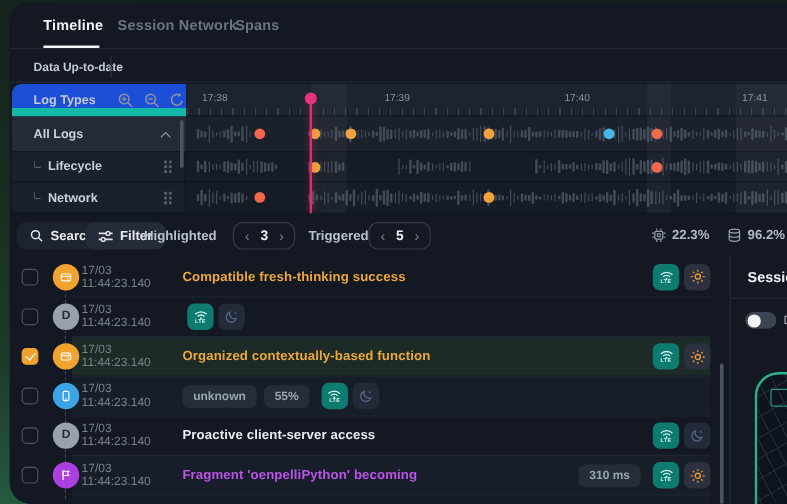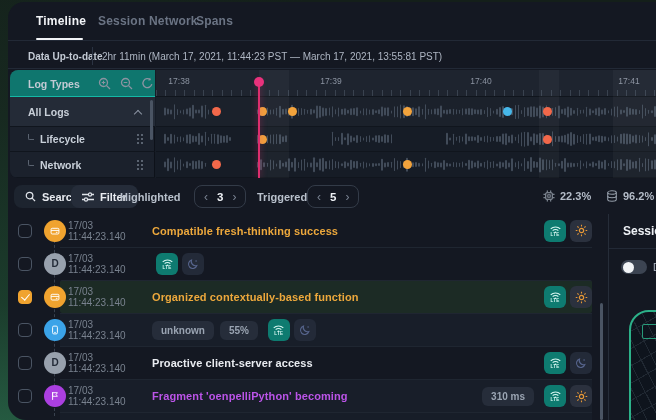--- a/index.html
+++ b/index.html
@@ -18,21 +18,21 @@
   .tab.active { color:#f2f4f7; }
   .tab-underline { position:absolute; top:36px; height:2px; background:#f2f4f7; border-radius:2px; }
   .hdiv { position:absolute; left:0; right:0; height:1px; background:#222936; }
   
   .info-label { position:absolute; top:49px; left:20px; font-size:10px; color:#c3cad4; font-weight:600; }
   .info-vdiv { position:absolute; top:45px; left:84px; width:1px; height:18px; background:#2b3342; }
   .info-value { position:absolute; top:49px; left:94px; font-size:10px; color:#aeb6c3; }
   
   .tl-panel { position:absolute; top:68px; left:2px; right:0; height:108px; background:#161c26; border-radius:8px 0 0 8px; overflow:hidden; }
   .tl-side { position:absolute; top:0; left:0; width:145px; height:108px; background:#1b212c; border-right:1px solid #0d1119; }
-  .tl-side-header { position:absolute; top:0; left:0; width:145px; height:27px; background:#0f766e; border-bottom:1px solid #14b8a6; }
+  .tl-side-header { position:absolute; top:0; left:0; width:145px; height:27px; background:#1d4ed8; border-bottom:7px solid #14b8a6; }
   .tl-side-title { position:absolute; top:8px; left:18px; font-size:10.5px; color:#c3cad4; font-weight:600; }
   .tl-icon { position:absolute; top:7px; width:13px; height:13px; cursor:pointer; }
   .tl-row-label { position:absolute; left:0; width:145px; border-bottom:1px solid #10151d; }
   .tl-row-label .txt { position:absolute; top:50%; transform:translateY(-50%); font-size:10.5px; color:#c9d0d9; font-weight:600; }
   .row-alllogs { background:#242b37; }
   .elbow { position:absolute; top:50%; margin-top:-5px; left:18px; width:6px; height:6px; border-left:1.4px solid #5a6370; border-bottom:1.4px solid #5a6370; border-bottom-left-radius:2px; }
   .chev-up { position:absolute; right:14px; top:50%; margin-top:-1px; width:6px; height:6px; border-left:1.6px solid #8b93a1; border-top:1.6px solid #8b93a1; transform:rotate(45deg); }
   .drag-dots { position:absolute; right:12px; top:50%; margin-top:-6px; width:7px; height:12px;
     background-image:radial-gradient(circle, #5a6370 1.1px, transparent 1.3px); background-size:4px 4px; background-position:0 0; }
   .sb { position:absolute; width:3px; border-radius:2px; background:#4a5463; }
@@ -98,21 +98,20 @@
 <div class="card">
 
   <div class="tab active" style="left:28px">Timeline</div>
   <div class="tab" style="left:90px">Session Network</div>
   <div class="tab" style="left:188px">Spans</div>
   <div class="tab-underline" style="left:28px;width:47px"></div>
   <div class="hdiv" style="top:38px"></div>
 
   <div class="info-label">Data Up-to-date</div>
   <div class="info-vdiv"></div>
-  <div class="info-value">2hr 11min (March 17, 2021, 11:44:23 PST — March 17, 2021, 13:55:81 PST)</div>
   <div class="hdiv" style="top:66px"></div>
 
   <div class="tl-panel">
     <div class="tl-wave" id="tl-wave">
       <div class="tl-ruler">
         <div class="tl-ticks"></div>
       <div class="tl-ticklabel" style="left: 23px;">17:38</div>
           <div class="tl-ticklabel" style="left: 175px;">17:39</div>
           <div class="tl-ticklabel" style="left: 325px;">17:40</div>
           <div class="tl-ticklabel" style="left: 473px;">17:41</div>

